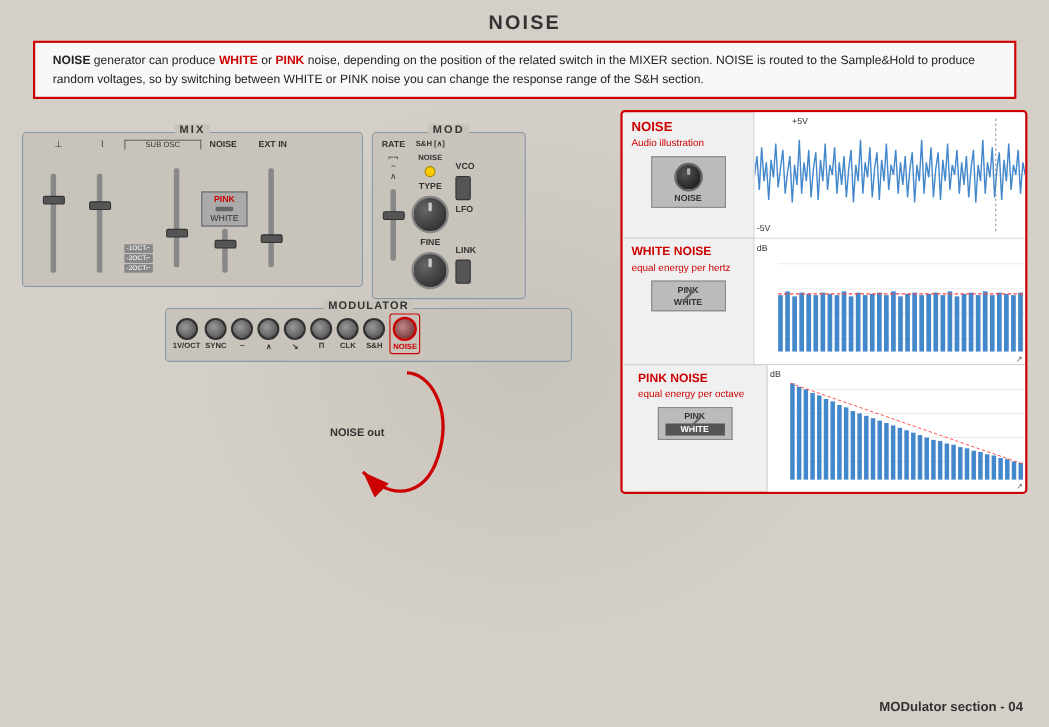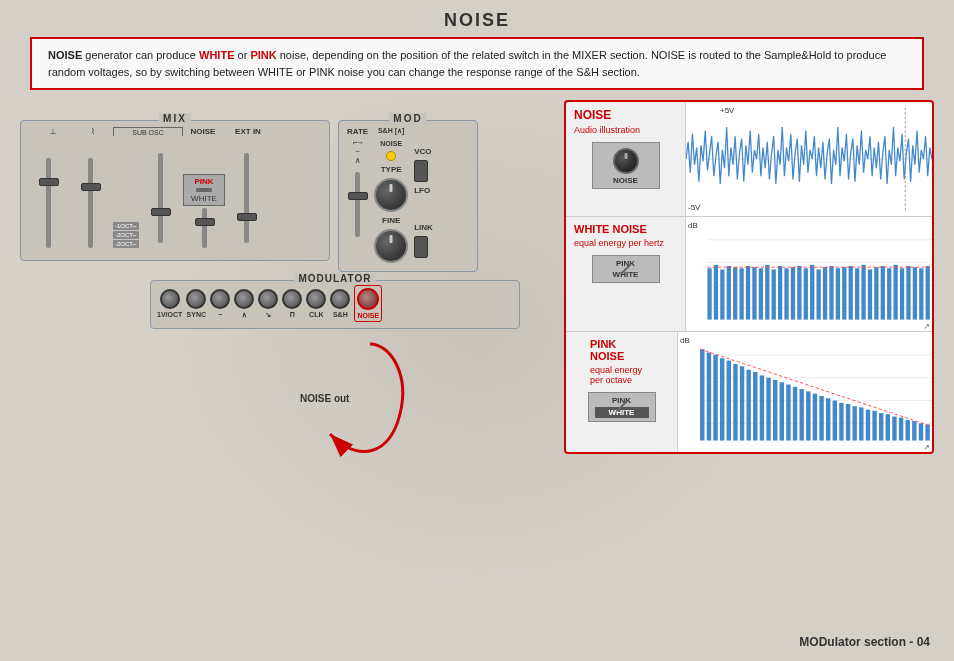--- a/index.html
+++ b/index.html
@@ -310,21 +310,21 @@
             <rect x="224" y="43" width="4" height="47" fill="#4488cc"></rect>
 
             <line x1="20" y1="44" x2="230" y2="44" stroke="#ff4444" stroke-width="0.8" stroke-dasharray="3,2"></line>
 
             <text x="222" y="98" font-size="7" fill="#666">↗</text>
           </svg>
         </div>
       </div>
 
       <div style="display:flex; min-height:115px;">
-        <div style="width:112px; padding:6px 24px; border-right:1px solid #ccc; display:flex; flex-direction:column; gap:3px;">
+        <div style="width:132px; padding:6px 14px; border-right:1px solid #ccc; display:flex; flex-direction:column; gap:3px;">
           <div style="font-size:11px; font-weight:bold; color:#cc0000;">PINK NOISE</div>
           <div style="font-size:9px; color:#cc0000;">equal energy per octave</div>
           <div style="margin-top:4px; display:flex; flex-direction:column; align-items:center;">
             <div style="border:1px solid #888; background:#bbb; padding:3px 6px; width:68px; text-align:center;">
               <div style="font-size:8px; color:#333; font-weight:bold;">PINK</div>
               <div style="display:flex; align-items:center; justify-content:center; gap:4px;">
                 <div style="width:14px; height:2px; background:#666; transform:rotate(-45deg);"></div>
               </div>
               <div style="font-size:8px; color:#333; font-weight:bold; background:#555; color:white; padding:1px 2px;">WHITE</div>
             </div>

